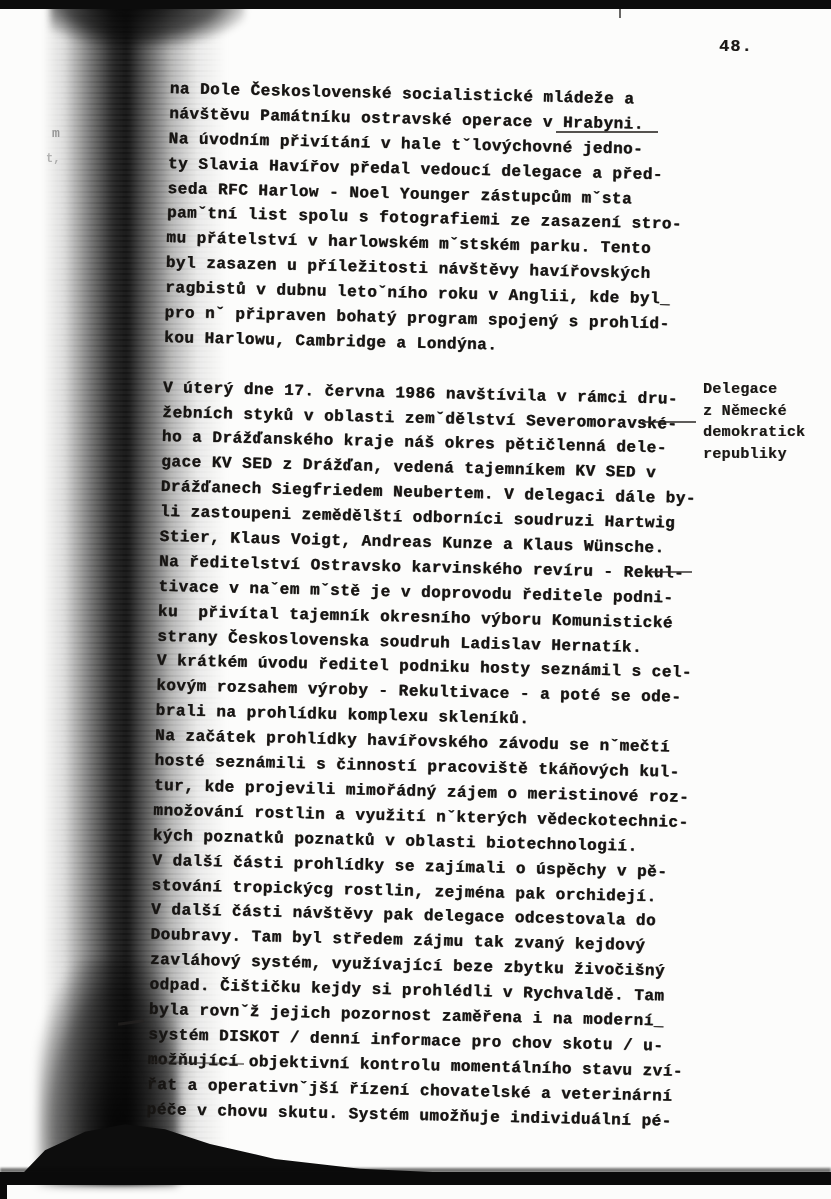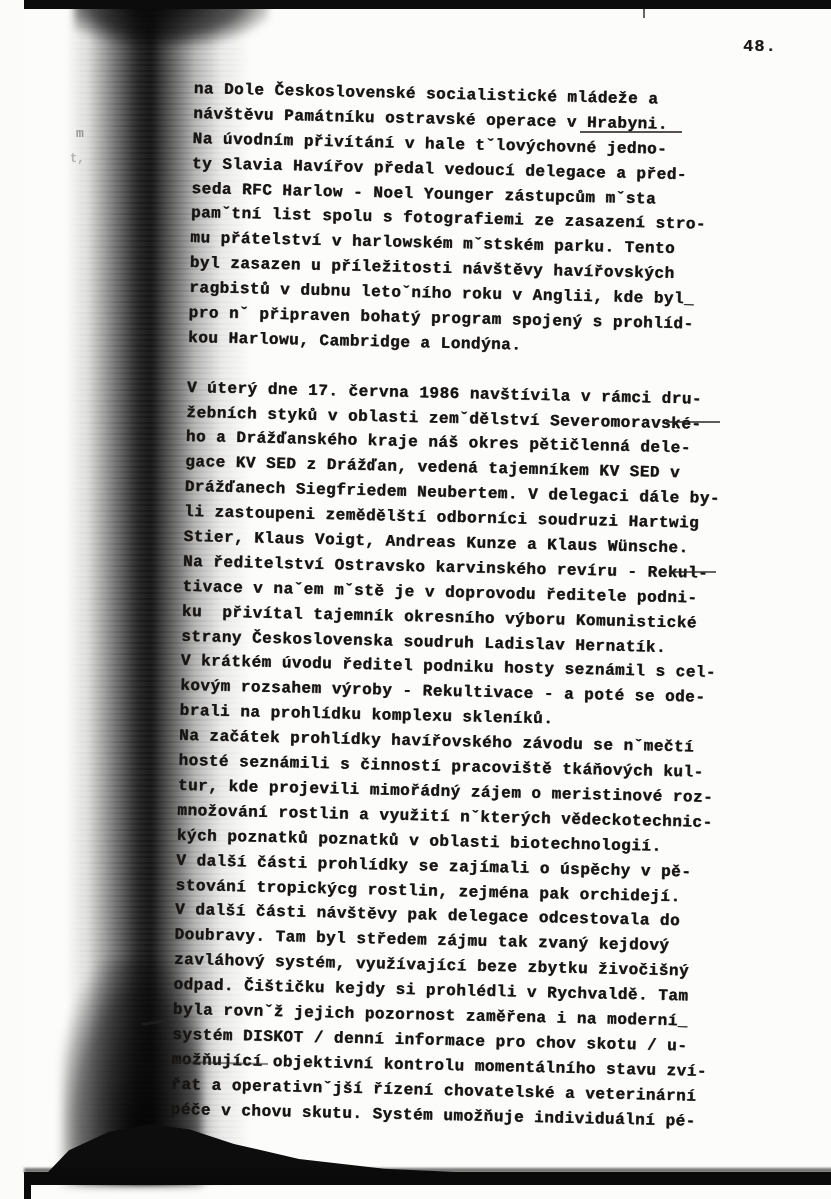--- a/index.html
+++ b/index.html
@@ -1,21 +1,21 @@
 <!DOCTYPE html>
 <html><head>
 <meta charset="utf-8">
 <style>
   html,body{margin:0;padding:0;}
   body{
     width:831px;height:1199px;position:relative;overflow:hidden;
     background:#fbfbfa;
     font-family:"Liberation Mono","DejaVu Sans Mono",monospace;
   }
-  .scan-page{position:absolute;inset:0;background:#fcfcfb;margin-left:24px;}
+  .scan-page{position:absolute;inset:0;background:#fcfcfb;}
 
   
   .top-edge{position:absolute;top:0;left:0;width:831px;height:9px;background:#0c0c0c;}
 
   
   .gutter{
     position:absolute;top:4px;left:42px;width:185px;height:1180px;
     background:linear-gradient(90deg,
       rgba(255,255,255,0) 0%,
       rgba(150,150,150,0.30) 12%,
@@ -142,20 +142,26 @@
       <div class="line">Doubravy. Tam byl středem zájmu tak zvaný kejdový</div>
       <div class="line">zavláhový systém, využívající beze zbytku živočišný</div>
       <div class="line">odpad. Čištičku kejdy si prohlédli v Rychvaldě. Tam</div>
       <div class="line">byla rovnˇž jejich pozornost zaměřena i na moderní_</div>
       <div class="line">systém DISKOT / denní informace pro chov skotu / u-</div>
       <div class="line">možňující objektivní kontrolu momentálního stavu zví-</div>
       <div class="line">řat a operativnˇjší řízení chovatelské a veterinární</div>
       <div class="line">péče v chovu skutu. Systém umožňuje individuální pé-</div>
     </div>
 
+  <div class="margin-note">
+      <div class="line">Delegace</div>
+      <div class="line">z Německé</div>
+      <div class="line">demokratick</div>
+      <div class="line">republiky</div>
+    </div>
 
   <div class="artifact a-underline1"></div>
   <div class="artifact a-underline2"></div>
   <div class="artifact a-underline3"></div>
   <div class="artifact a-underline4"></div>
   <div class="artifact a-tick-top"></div>
   <div class="artifact a-dash-left"></div>
   <span class="a-mark-m">m</span>
   <span class="a-mark-t">t,</span>
 

